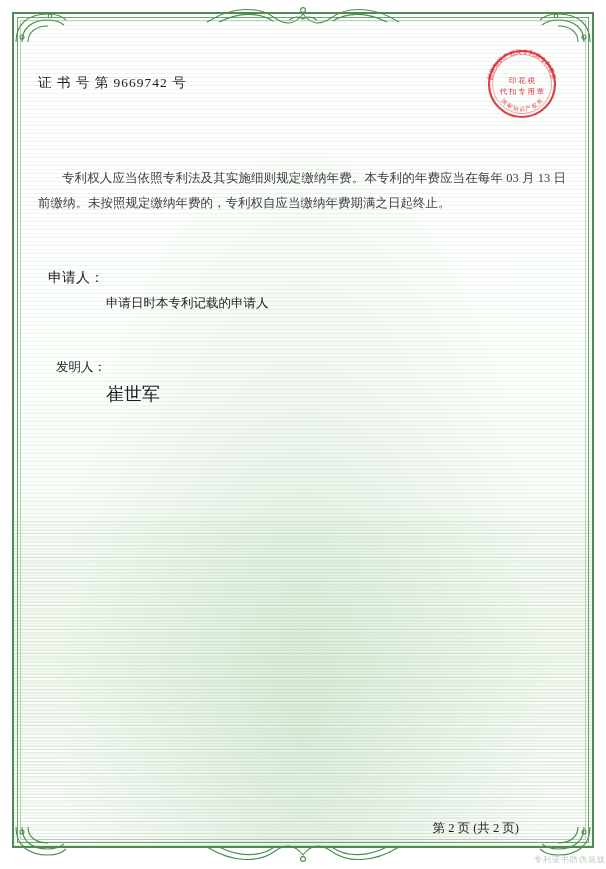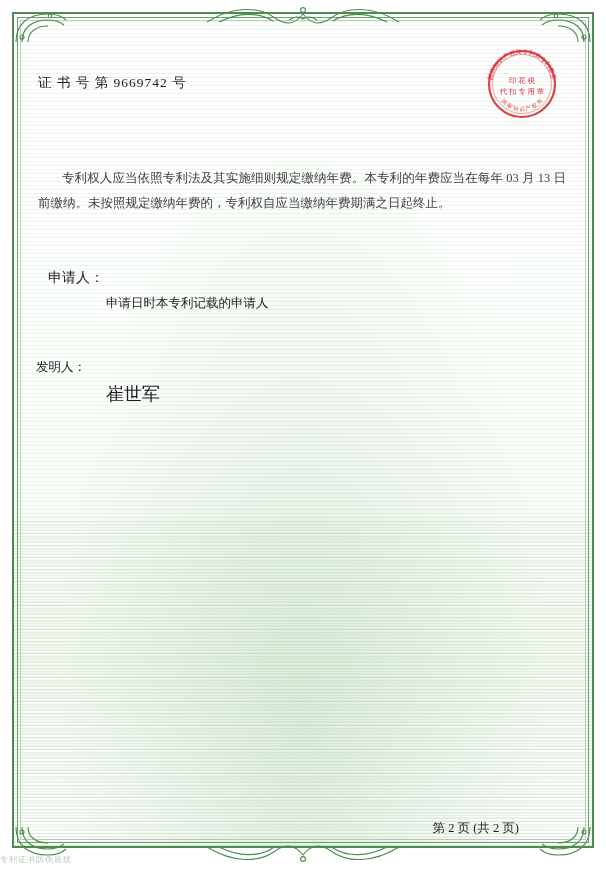--- a/index.html
+++ b/index.html
@@ -157,21 +157,21 @@
   }
   .applicant-name {
     position: absolute;
     left: 86px;
     top: 275px;
     font-size: 12.5px;
     color: #1c1c1c;
   }
   .inventor-label {
     position: absolute;
-    left: 16px;
+    left: 36px;
     top: 339px;
     font-size: 12.5px;
     color: #1c1c1c;
   }
   .inventor-name {
     position: absolute;
     left: 86px;
     top: 362px;
     font-size: 18px;
     color: #1c1c1c;
@@ -185,21 +185,21 @@
     text-align: right;
     font-size: 12.5px;
     color: #1c1c1c;
   }
 
   .below-note {
     position: absolute;
     left: 0;
     right: 0;
     bottom: 4px;
-    text-align: left;
+    text-align: right;
     font-size: 8px;
     color: #b9c9b9;
     letter-spacing: 1px;
   }
 
   
   .seal {
     position: absolute;
     left: 483px;
     top: 45px;

